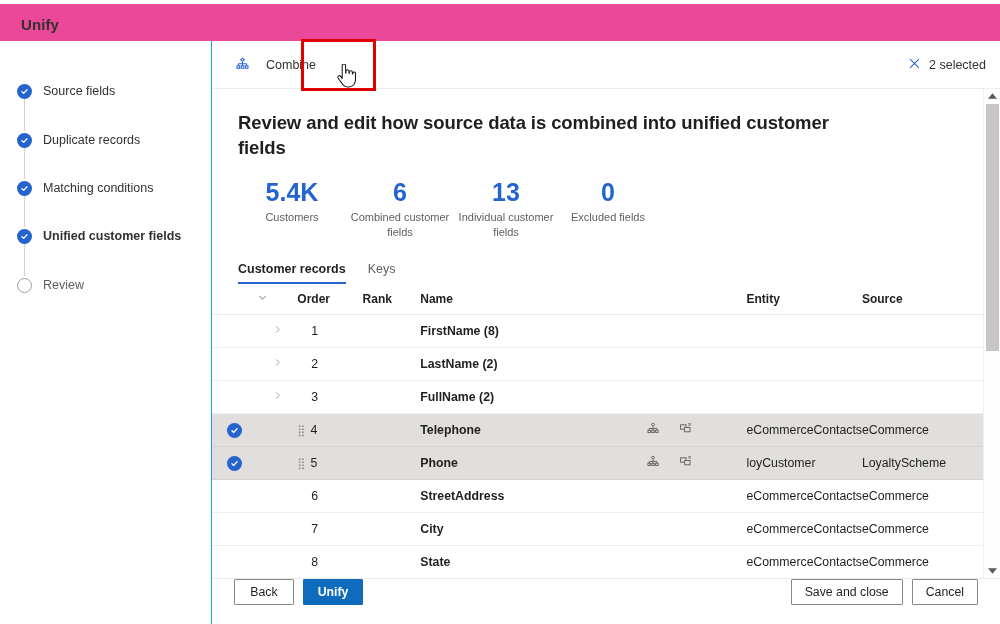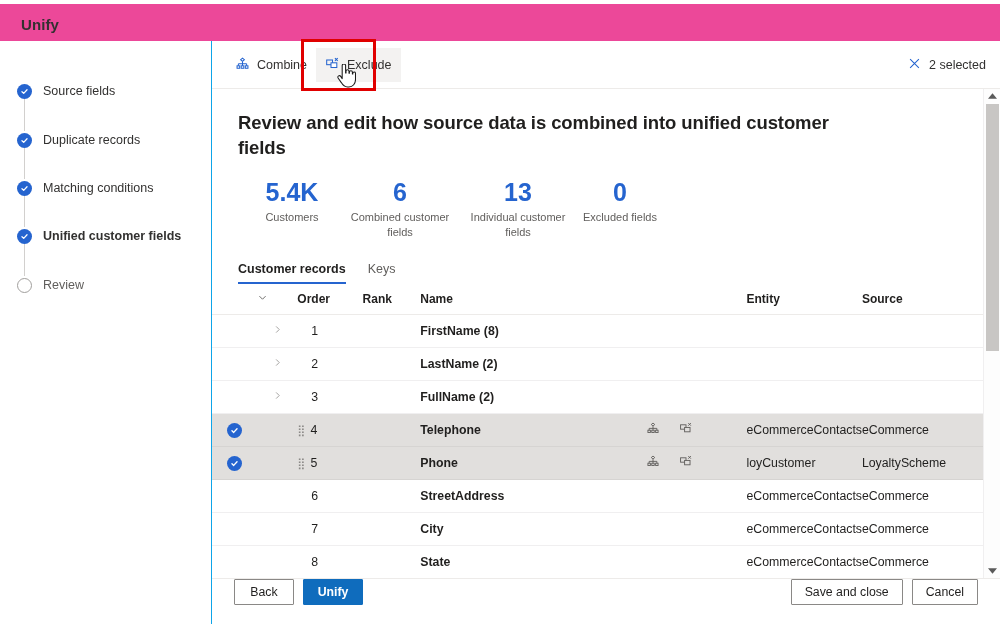--- a/index.html
+++ b/index.html
@@ -46,21 +46,21 @@
     position: absolute; left: 212px; top: 41px; width: 788px; height: 583px;
     background: #ffffff;
   }
 
   
   .cmdbar {
     position: relative; height: 48px; border-bottom: 1px solid #edebe9;
     display: flex; align-items: center; background: #fff;
   }
   .cmd-btn {
-    display: flex; align-items: center; gap: 7px; height: 34px; padding: 0 9px;
+    display: flex; align-items: center; gap: 16px; height: 34px; padding: 0 9px;
     font-size: 12.5px; color: #323130; background: transparent; border: none;
     cursor: pointer; font-family: inherit; white-space: nowrap;
   }
   .cmd-btn.highlighted { background: #f3f2f1; }
   .cmd-btn svg { display: block; }
   .selcount {
     position: absolute; right: 14px; display: flex; align-items: center; gap: 8px;
     font-size: 12.5px; color: #323130;
   }
 
@@ -220,30 +220,20 @@
           <svg width="15" height="15" viewBox="0 0 16 16" fill="none" stroke="#2564cf" stroke-width="1.1">
             <path d="M8 1.2 L10 2.9 L8 4.6 L6 2.9 Z"></path>
             <path d="M8 4.8 V7.3 M3.6 7.3 H12.4 M3.6 7.3 V9.3 M8 7.3 V9.3 M12.4 7.3 V9.3"></path>
             <rect x="2.2" y="9.4" width="2.8" height="2.6"></rect>
             <rect x="6.6" y="9.4" width="2.8" height="2.6"></rect>
             <rect x="11" y="9.4" width="2.8" height="2.6"></rect>
           </svg>
         </span>
         <span>Combine</span>
       </button>
-      <button class="cmd-btn highlighted">
-        <span>
-          <svg width="15" height="15" viewBox="0 0 16 16" fill="none" stroke="#2564cf" stroke-width="1.1">
-            <rect x="1.8" y="3.2" width="6.2" height="5"></rect>
-            <rect x="6.4" y="6.2" width="6.2" height="5" fill="#fff"></rect>
-            <path d="M10.6 1.2 L13.6 4.2 M13.6 1.2 L10.6 4.2"></path>
-          </svg>
-        </span>
-        <span>Exclude</span>
-      </button>
 
       <div class="selcount">
         <span>
           <svg width="13" height="13" viewBox="0 0 16 16" fill="none" stroke="#2564cf" stroke-width="1.3">
             <path d="M2.6 2.6 L13.4 13.4 M13.4 2.6 L2.6 13.4"></path>
           </svg>
         </span>
         <span>2 selected</span>
       </div>
     </div>
@@ -256,21 +246,21 @@
 
       <div class="kpis" id="kpis">
           <div class="kpi" style="width: 108px;">
             <div class="num">5.4K</div>
             <div class="cap">Customers</div>
           </div>
           <div class="kpi" style="width: 108px;">
             <div class="num">6</div>
             <div class="cap">Combined customer fields</div>
           </div>
-          <div class="kpi" style="width: 104px; margin-left: 12px;">
+          <div class="kpi" style="width: 104px;">
             <div class="num">13</div>
             <div class="cap">Individual customer fields</div>
           </div>
           <div class="kpi" style="width: 100px;">
             <div class="num">0</div>
             <div class="cap">Excluded fields</div>
           </div>
         </div>
 
       <div class="tabs" id="tabs">

